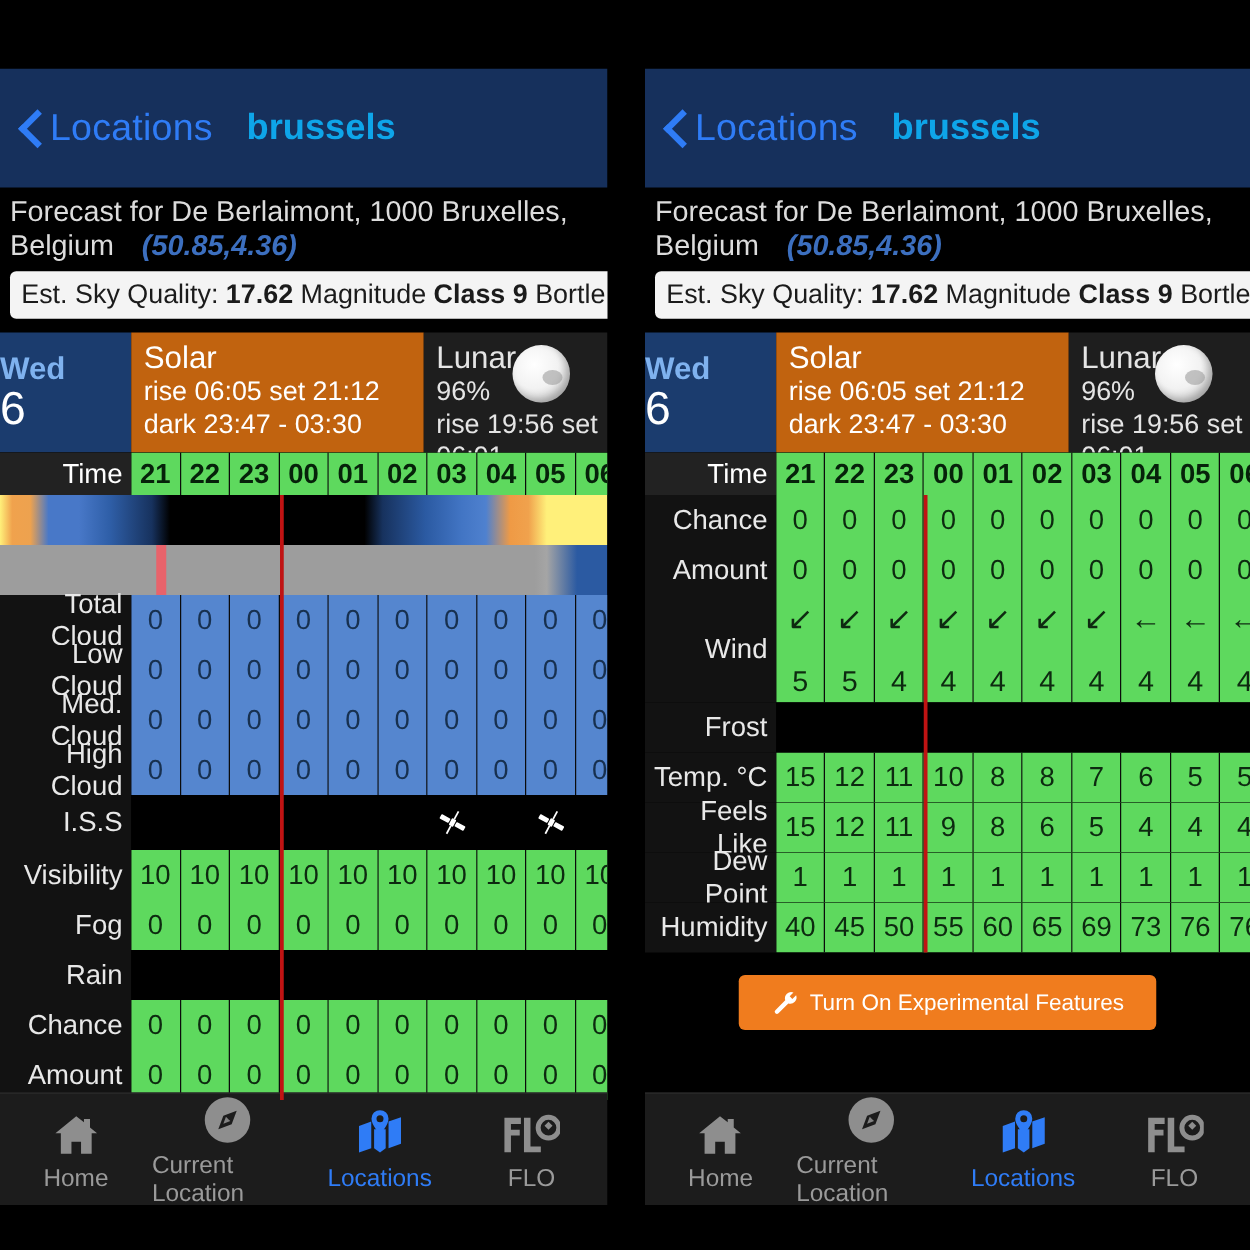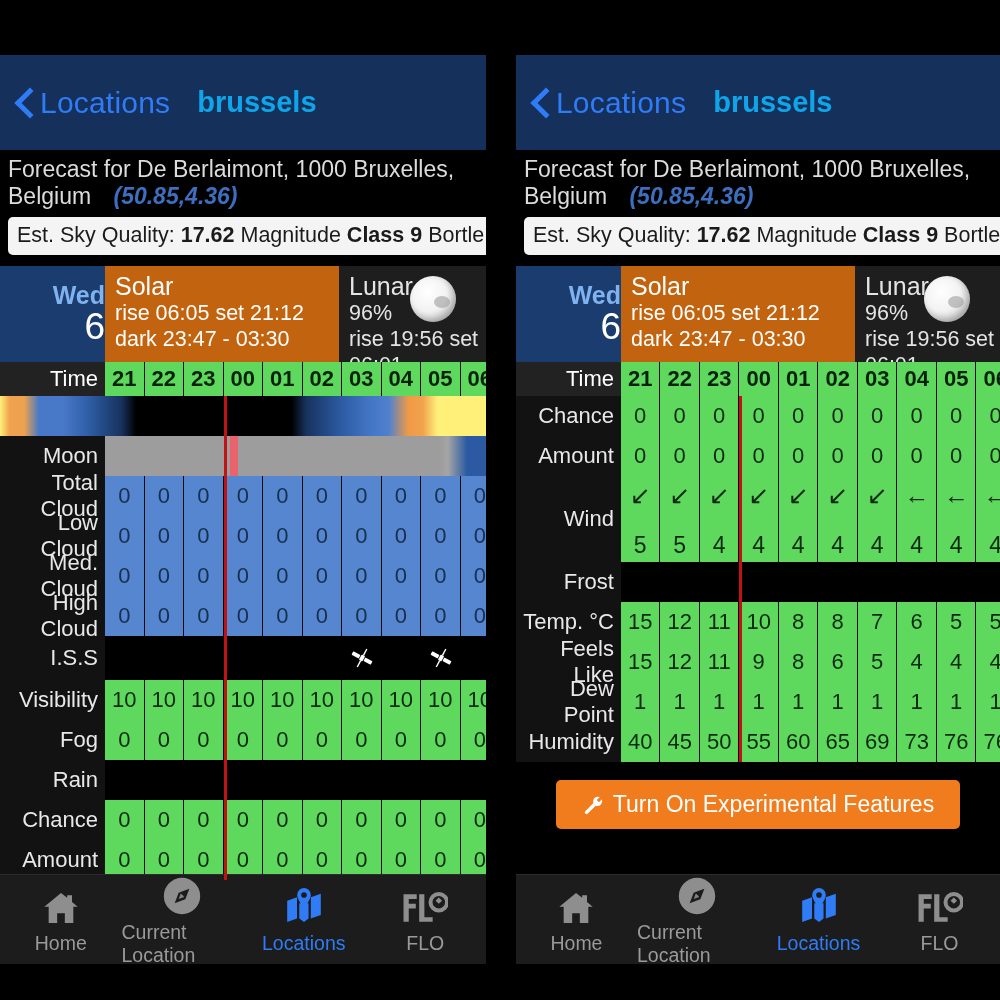--- a/index.html
+++ b/index.html
@@ -27,21 +27,21 @@
   .fc { background:#000; padding:6px 8px 0 8px; }
   .fc-line { color:#dcdcdc; font-size:23px; line-height:1.18; }
   .fc-coord { color:#3c6fbf; font-style:italic; font-weight:bold;margin-left:16px; }
   .sky { margin:7px 0 0 0; background:#f4f4f4; border-radius:5px; color:#1b1b1b;
          font-size:21.5px; padding:6px 9px 7px 9px; display:inline-block; white-space:nowrap; }
   .sky b { font-weight:bold; }
 
   
   .slstrip { display:flex; height:98px; margin-top:9px; border-top:2px solid #000; }
   .sl-day { width:105px; background:#1b3c6e; color:#fff; display:flex; flex-direction:column;
-            align-items:flex-end; justify-content:center; }
+            align-items:flex-start; justify-content:center; }
   .sl-day .dow { color:#7fb2ef; font-size:25px; font-weight:bold; line-height:1.05; }
   .sl-day .dom { color:#fff; font-size:37px; line-height:1.05; }
   .sl-solar { width:234px; background:#c1630f; color:#fff; padding:6px 0 0 10px; }
   .sl-lunar { flex:1; background:#1e1e1e; color:#e4e4e4; padding:6px 0 0 10px; position:relative; }
   .sl-head { font-size:25px; line-height:1.15; }
   .sl-sub { font-size:21.5px; line-height:1.2; }
   .moon-ico { position:absolute; right:30px; top:10px; width:46px; height:46px; border-radius:50%;
     background:radial-gradient(circle at 38% 34%, #ffffff 0%, #f2f2f2 46%, #cfcfcf 78%, #b4b4b4 100%);
     box-shadow: inset -3px -3px 6px rgba(0,0,0,.22); }
   .moon-ico:after{ content:""; position:absolute; left:52%; top:44%; width:16px; height:12px; border-radius:50%;
@@ -79,21 +79,21 @@
 
   .r-wind { height:86px; }
   .r-wind .cell { flex-direction:column; justify-content:space-between; padding:7px 0 5px 0; }
   .wind-arrow { font-size:25px; line-height:1; color:#0e2a11; }
   .wind-spd { font-size:23px; line-height:1; color:#0d2a10; }
 
   .nowline { position:absolute; top:0; bottom:0; width:3px; background:#c01313; z-index:6; pointer-events:none; }
 
   
   .expwrap { padding:18px 0 14px 0; display:flex; justify-content:center; background:#000; }
-  .expbtn { background:#f07c1e; color:#fff; font-size:23px; border:none; border-radius:5px;
+  .expbtn { background:#f07c1e; color:#fff; font-size:18px; border:none; border-radius:5px;
             padding:11px 26px; display:flex; align-items:center; gap:9px; cursor:pointer; }
 
   
   .tabbar { position:absolute; left:0; bottom:36px; width:100%; height:90px; background:#1c1c1c;
             display:flex; align-items:center; border-top:1px solid #2b2b2b; }
   .tab { flex:1; display:flex; flex-direction:column; align-items:center; justify-content:center;
          gap:4px; cursor:pointer; }
   .tab .ticon { height:44px; display:flex; align-items:flex-end; }
   .tab .tlabel { font-size:19.5px; color:#9a9a9a; }
   .tab.active .tlabel { color:#2f7cf6; }
@@ -154,21 +154,20 @@
             <div class="cell">05</div>
             <div class="cell">06</div>
           </div>
         </div>
         <div class="row r-band">
           <div class="cells">
             <div class="sunbar" style="background: linear-gradient(to right, rgb(255, 240, 122) 0%, rgb(240, 162, 77) 2%, rgb(237, 162, 79) 5%, rgb(72, 120, 200) 8%, rgb(72, 120, 200) 13%, rgb(47, 95, 168) 18%, rgb(23, 50, 94) 25%, rgb(0, 0, 0) 28%, rgb(0, 0, 0) 60%, rgb(23, 50, 94) 63%, rgb(43, 90, 162) 70%, rgb(66, 117, 196) 76%, rgb(79, 129, 207) 80%, rgb(239, 154, 69) 84%, rgb(240, 162, 77) 87%, rgb(255, 240, 122) 90%, rgb(255, 240, 122) 100%);"></div>
           </div>
         </div>
         <div class="row r-band">
-          <div class="rlabel">Moon</div>
           <div class="cells">
             <div class="moonbar" style="background: linear-gradient(to right, rgb(157, 157, 157) 0%, rgb(157, 157, 157) 88%, rgb(165, 165, 165) 90%, rgb(43, 90, 162) 95%, rgb(43, 90, 162) 100%);">
               <div style="position: absolute; left: 124.5px; top: 0px; bottom: 0px; width: 8px; background: rgb(232, 99, 107);"></div>
             </div>
           </div>
         </div>
         <div class="row r-tall">
           <div class="rlabel">Total Cloud</div>
           <div class="cells">
             <div class="cell c-blue">0</div>

